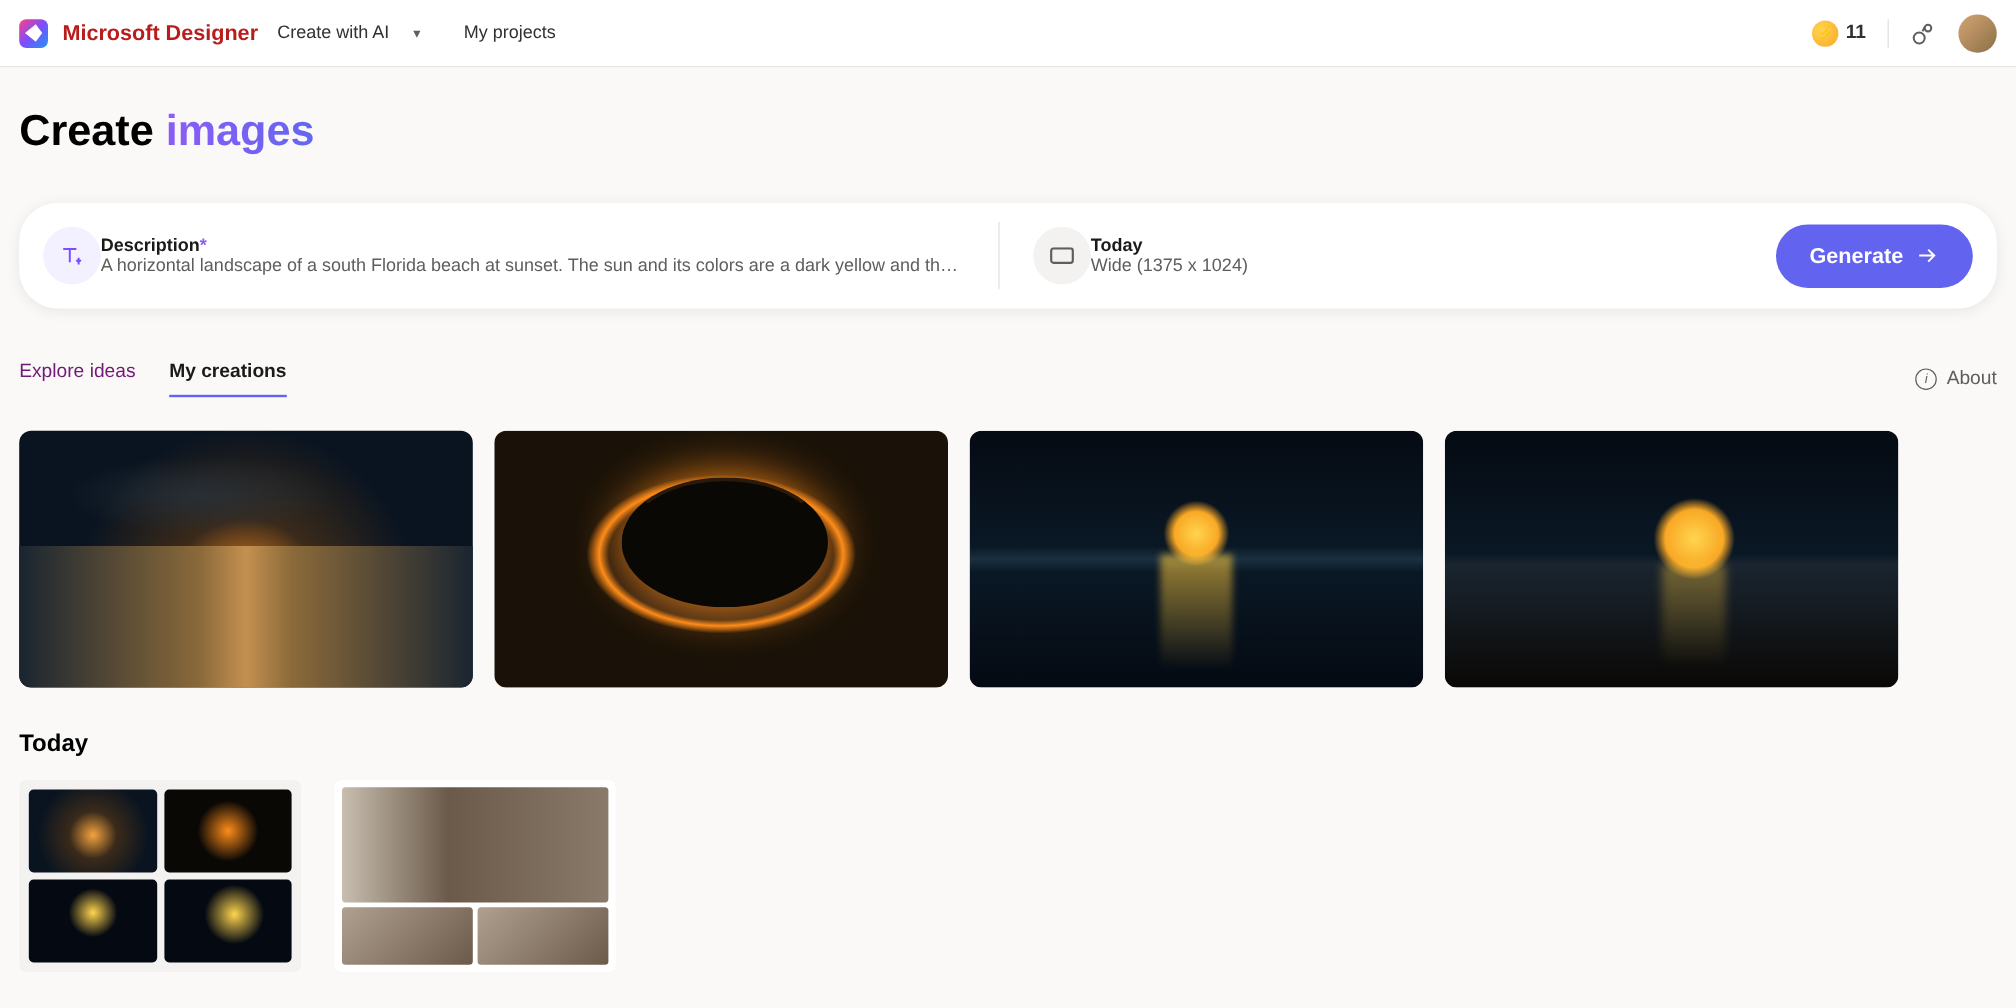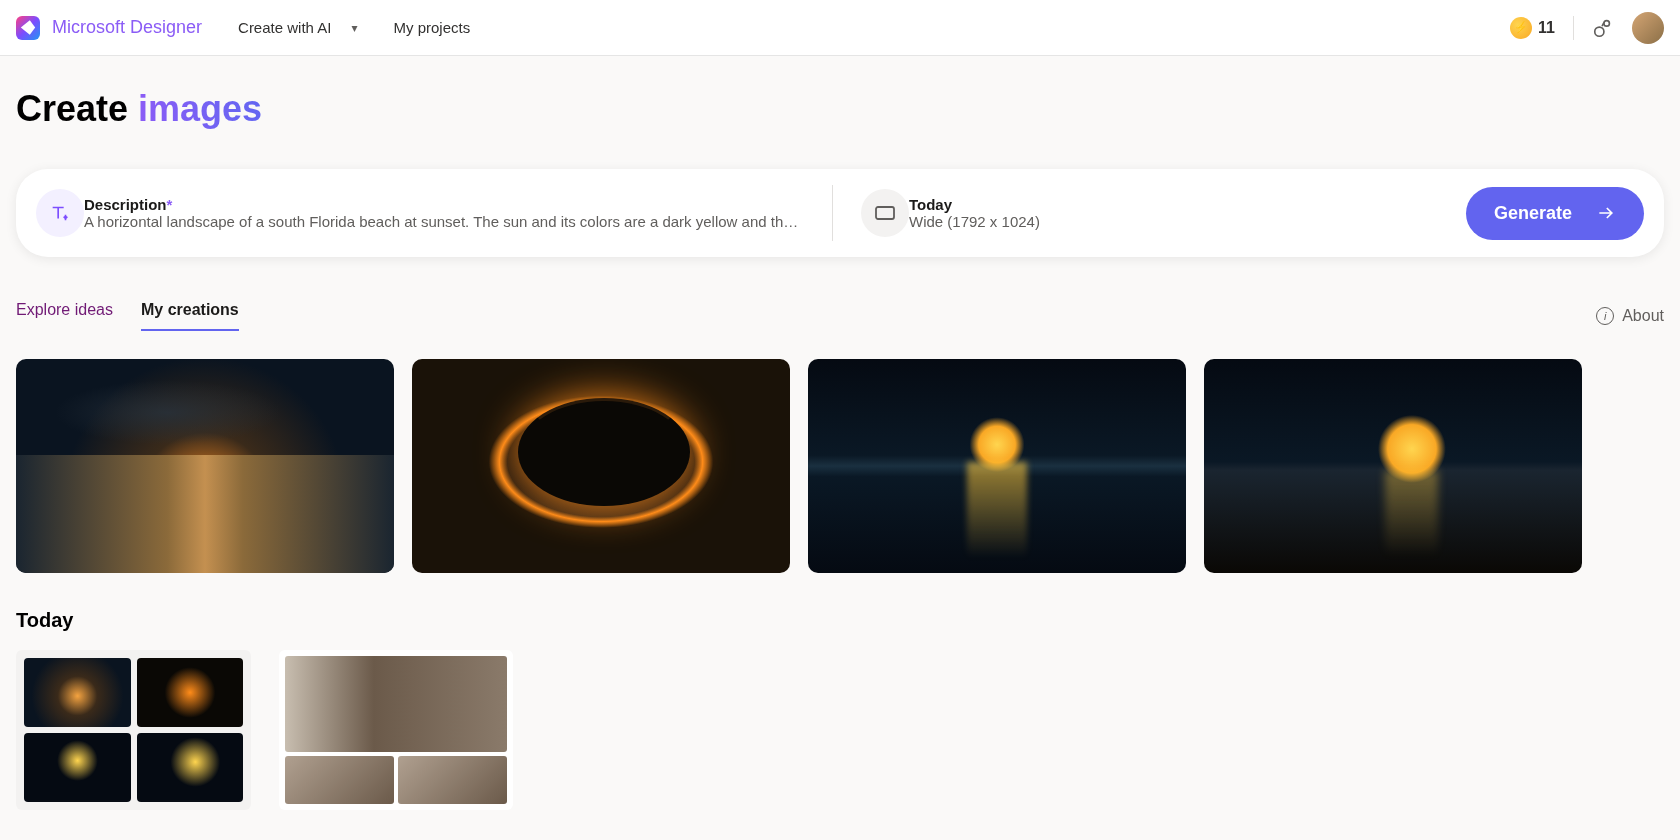--- a/index.html
+++ b/index.html
@@ -2,21 +2,21 @@
 <html><head>
 <meta charset="utf-8">
 <style>
 * { margin: 0; padding: 0; box-sizing: border-box; font-family: 'Segoe UI', -apple-system, sans-serif; }
 body { background: #faf9f8; width: 1680px; height: 840px; overflow: hidden; }
 
 
 .header { height: 56px; background: #fff; border-bottom: 1px solid #e5e5e5; display: flex; align-items: center; padding: 0 16px; }
 .logo { width: 24px; height: 24px; border-radius: 6px; background: linear-gradient(135deg, #ff4081, #7c4dff, #2196f3); position: relative; margin-right: 12px; }
 .logo::after { content: ''; position: absolute; inset: 3px; border-radius: 4px; background: #fff; clip-path: polygon(60% 10%, 90% 50%, 60% 90%, 10% 50%); }
-.app-name { font-size: 18px; font-weight: 400; color: #8b5cf6; margin-right: 36px; }
+.app-name { font-size: 18px; font-weight: 700; color: #b91c1c; margin-right: 16px; }
 .nav-item { font-size: 15px; color: #323130; margin-right: 36px; cursor: pointer; display: inline-flex; align-items: center; gap: 20px; }
 .chev { font-size: 12px; color: #605e5c; }
 .header-right { margin-left: auto; display: flex; align-items: center; gap: 18px; }
 .credits { display: flex; align-items: center; gap: 6px; font-weight: 600; color: #323130; }
 .coin { width: 22px; height: 22px; border-radius: 50%; background: radial-gradient(circle at 35% 35%, #ffd54f, #f9a825); display: flex; align-items: center; justify-content: center; font-size: 11px; color: #fff; }
 .divider { width: 1px; height: 24px; background: #e1dfdd; }
 .notif { width: 22px; height: 22px; color: #605e5c; cursor: pointer; }
 .avatar { width: 32px; height: 32px; border-radius: 50%; background: linear-gradient(135deg, #d4a574, #8b6f47); cursor: pointer; }
 
 
@@ -27,21 +27,21 @@
 
 .prompt-bar { background: #fff; border-radius: 32px; box-shadow: 0 2px 12px rgba(0,0,0,0.08); display: flex; align-items: center; padding: 16px 20px; margin-bottom: 44px; }
 .prompt-section { display: flex; align-items: center; }
 .icon-circle { width: 48px; height: 48px; border-radius: 50%; background: #f3f0ff; display: flex; align-items: center; justify-content: center; color: #7c4dff; flex-shrink: 0; }
 .icon-circle.grey { background: #f3f2f1; color: #605e5c; }
 .field-label { font-size: 15px; font-weight: 600; color: #1b1a19; }
 .field-label .req { color: #8b5cf6; }
 .field-value { font-size: 15px; color: #605e5c; max-width: 720px; white-space: nowrap; overflow: hidden; text-overflow: ellipsis; }
 .vdiv { width: 1px; height: 56px; background: #e1dfdd; margin: 0 28px; }
 .size-section { flex: 1; }
-.generate-btn { background: #6264ef; color: #fff; border: none; border-radius: 28px; padding: 16px 28px; font-size: 18px; font-weight: 600; display: flex; align-items: center; gap: 24px; cursor: pointer; }
+.generate-btn { background: #6264ef; color: #fff; border: none; border-radius: 28px; padding: 16px 28px; font-size: 18px; font-weight: 600; display: flex; align-items: center; gap: 10px; cursor: pointer; }
 
 
 .tabs-row { display: flex; align-items: center; margin-bottom: 28px; }
 .tab { font-size: 16px; color: #701a75; padding-bottom: 10px; margin-right: 28px; cursor: pointer; border-bottom: 2px solid transparent; }
 .tab.active { color: #1b1a19; font-weight: 600; border-bottom-color: #6264ef; }
 .about { margin-left: auto; display: flex; align-items: center; gap: 8px; color: #605e5c; font-size: 16px; cursor: pointer; }
 .info-icon { width: 18px; height: 18px; border: 1.5px solid #605e5c; border-radius: 50%; display: flex; align-items: center; justify-content: center; font-size: 11px; font-style: italic; }
 
 
 .gallery { display: flex; gap: 18px; margin-bottom: 36px; }
@@ -115,21 +115,21 @@
     </div>
     <div class="vdiv"></div>
     <div class="prompt-section size-section">
       <div class="icon-circle grey">
         <svg width="20" height="14" viewBox="0 0 20 14" fill="none" stroke="currentColor" stroke-width="1.8">
             <rect x="1" y="1" width="18" height="12" rx="2"></rect>
           </svg>
       </div>
       <div>
         <div class="field-label">Today</div>
-        <div class="field-value">Wide (1792 x 1024)</div>
+        <div class="field-value">Wide (1375 x 1024)</div>
       </div>
     </div>
     <button class="generate-btn">
       <span>Generate</span>
       <svg width="20" height="20" viewBox="0 0 24 24" fill="none" stroke="currentColor" stroke-width="2">
           <path d="M4 12h14M13 6l6 6-6 6"></path>
         </svg>
     </button>
   </div>
 

